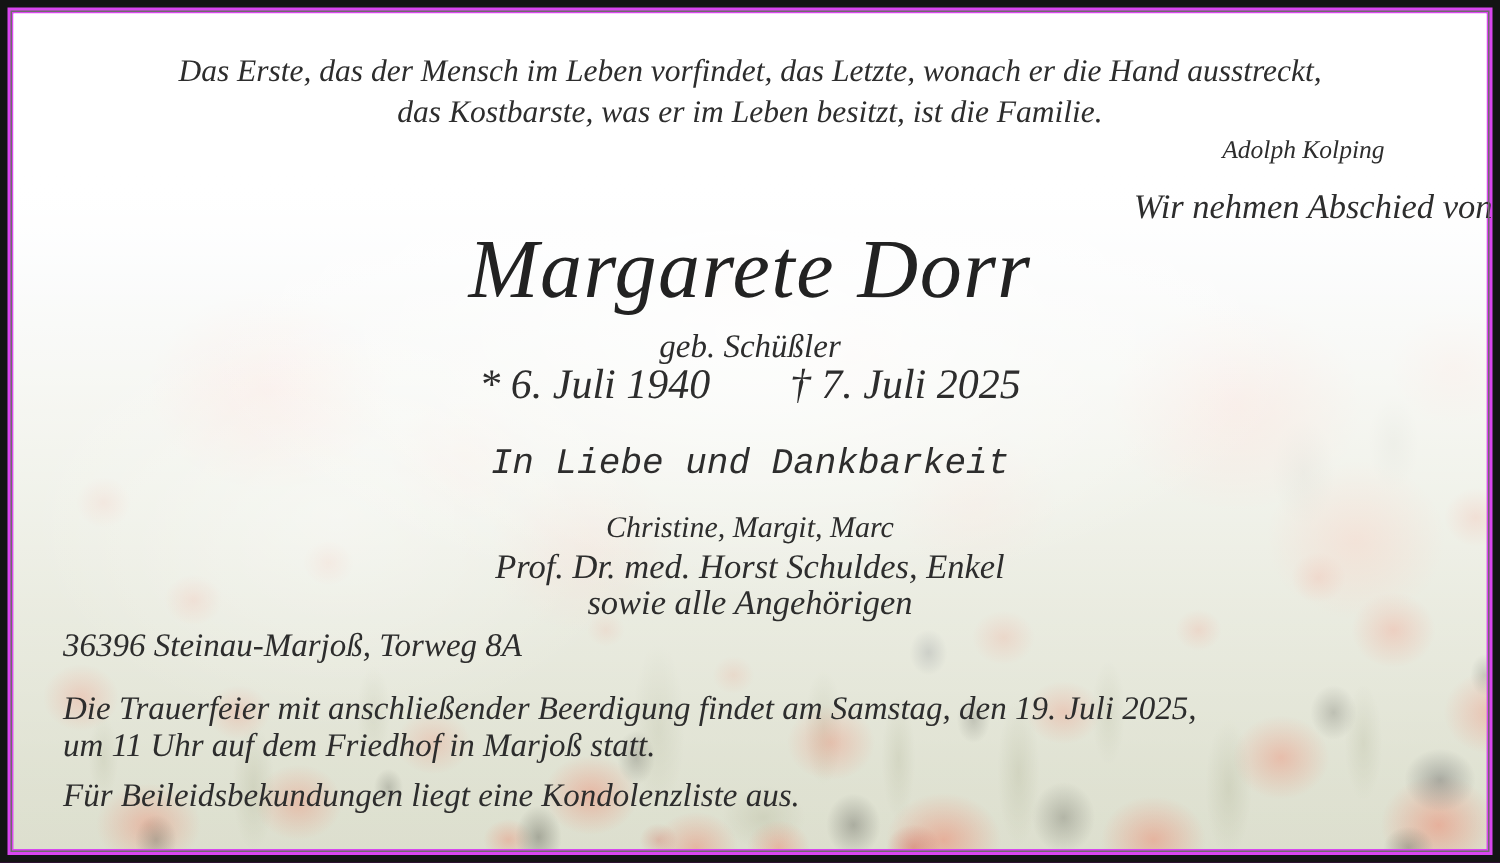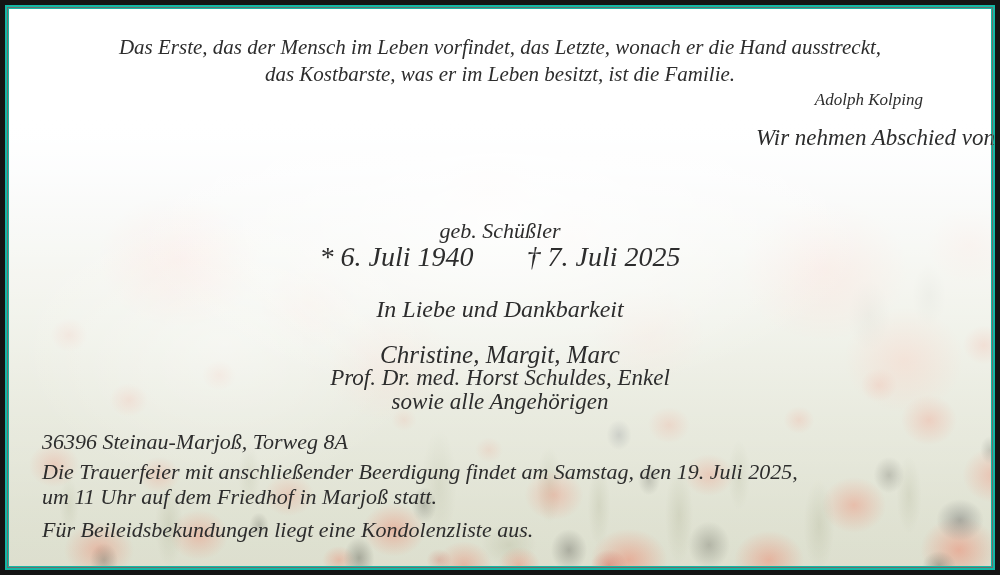--- a/index.html
+++ b/index.html
@@ -16,21 +16,21 @@
     width: 1000px;
     height: 575px;
     box-sizing: border-box;
     background: #141414;
     padding: 5px;
   }
   .card {
     position: relative;
     width: 100%;
     height: 100%;
-    background: #14b8a6;
+    background: #d946ef;
     overflow: hidden;
   }
   
   .card::before {
     content: "";
     position: absolute;
     inset: 2px;
     border: 1.5px solid #6e6c6a;
     z-index: 4;
     pointer-events: none;
@@ -144,49 +144,50 @@
   }
   .quote1   { top: 30px;  font-size: 21px; }
   .quote2   { top: 57px;  font-size: 21px; }
   .kolping  { top: 85px;  font-size: 17px; text-align: right; padding-right: 72px; box-sizing: border-box; }
   .farewell { top: 120px; font-size: 23px; text-align: right; }
   .name     { top: 143px; font-size: 56px; color: #222222; letter-spacing: 1px; }
   .maiden   { top: 213px; font-size: 22px; }
   .dates    { top: 236px; font-size: 28px; }
   .dates .birth { margin-right: 23px; }
   .dates .death { margin-left: 23px; }
-  .liebe    { top: 291px; font-size: 24px; }
-  .fam1     { top: 336px; font-size: 25px; }
+  .liebe    { top: 291px; font-size: 24px; font-family: Liberation Mono, monospace; }
+  .fam1     { top: 336px; font-size: 20px; }
   .fam2     { top: 360px; font-size: 23px; }
   .fam3     { top: 384px; font-size: 23px; }
   .left-line {
     position: absolute;
     left: 37px;
     white-space: nowrap;
     font-size: 22px;
   }
-  .addr     { top: 424px; }
+  .addr     { top: 412px; }
   .trauer1  { top: 454px; font-family: Liberation Serif, serif; }
   .trauer2  { top: 479px; }
   .beileid  { top: 512px; }
 </style>
 </head>
 <body>
 
 <div class="frame">
   <div class="card">
     <div class="photo"></div>
     <div class="wash"></div>
 
     <div class="content">
       <div class="line quote1">Das Erste, das der Mensch im Leben vorfindet, das Letzte, wonach er die Hand ausstreckt,</div>
       <div class="line quote2">das Kostbarste, was er im Leben besitzt, ist die Familie.</div>
       <div class="line kolping">Adolph Kolping</div>
 
       <div class="line farewell">Wir nehmen Abschied von</div>
+      <div class="line name">Margarete Dorr</div>
       <div class="line maiden">geb. Schüßler</div>
 
       <div class="line dates">
         <span class="birth">* 6. Juli 1940</span>
         <span class="death">† 7. Juli 2025</span>
       </div>
 
       <div class="line liebe">In Liebe und Dankbarkeit</div>
 
       <div class="line fam1">Christine, Margit, Marc</div>

